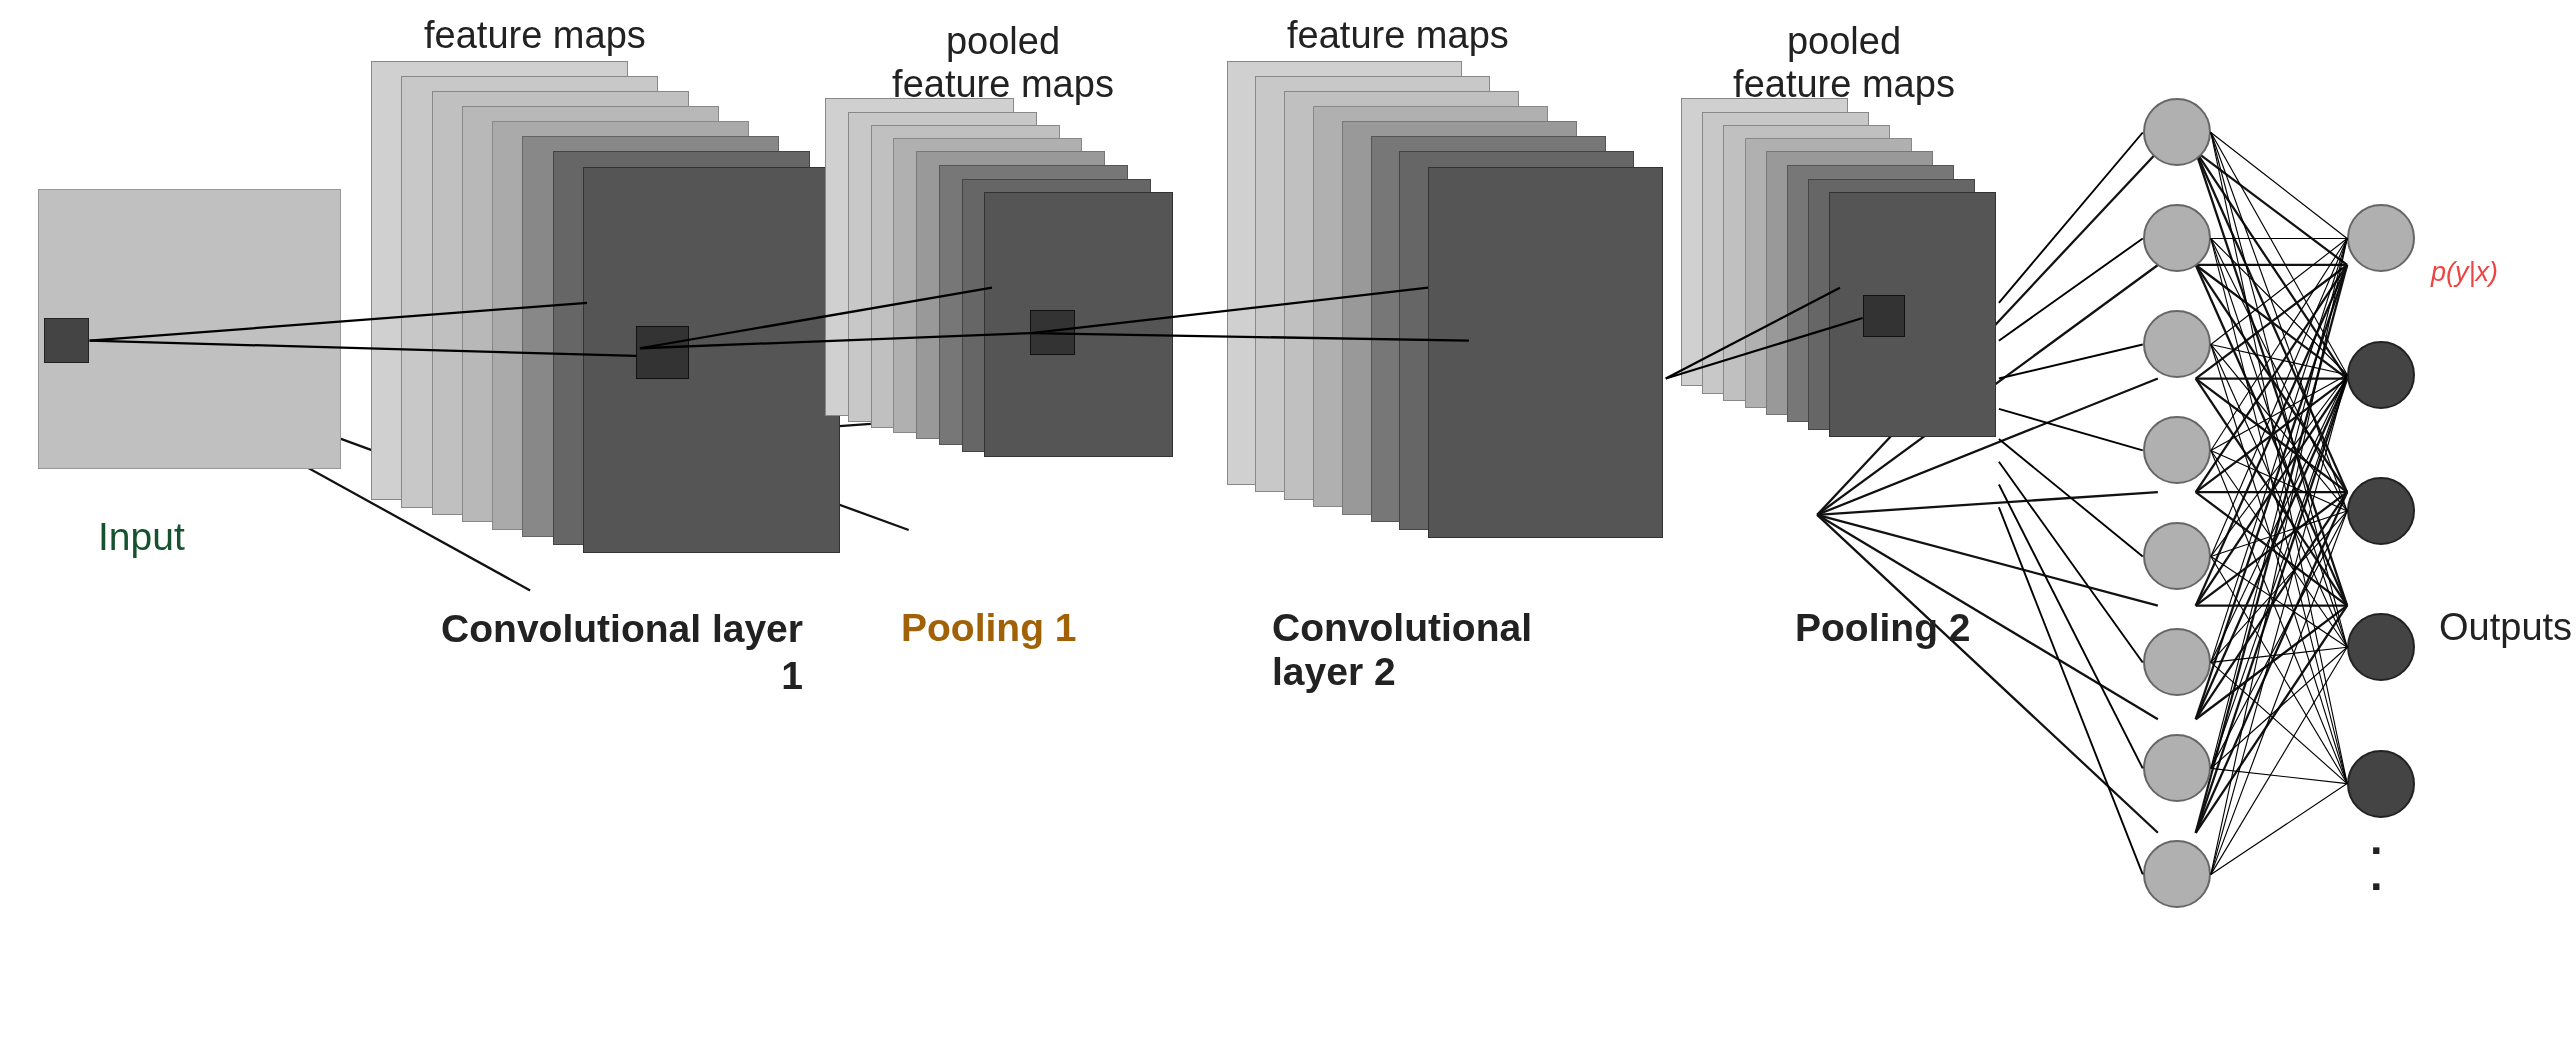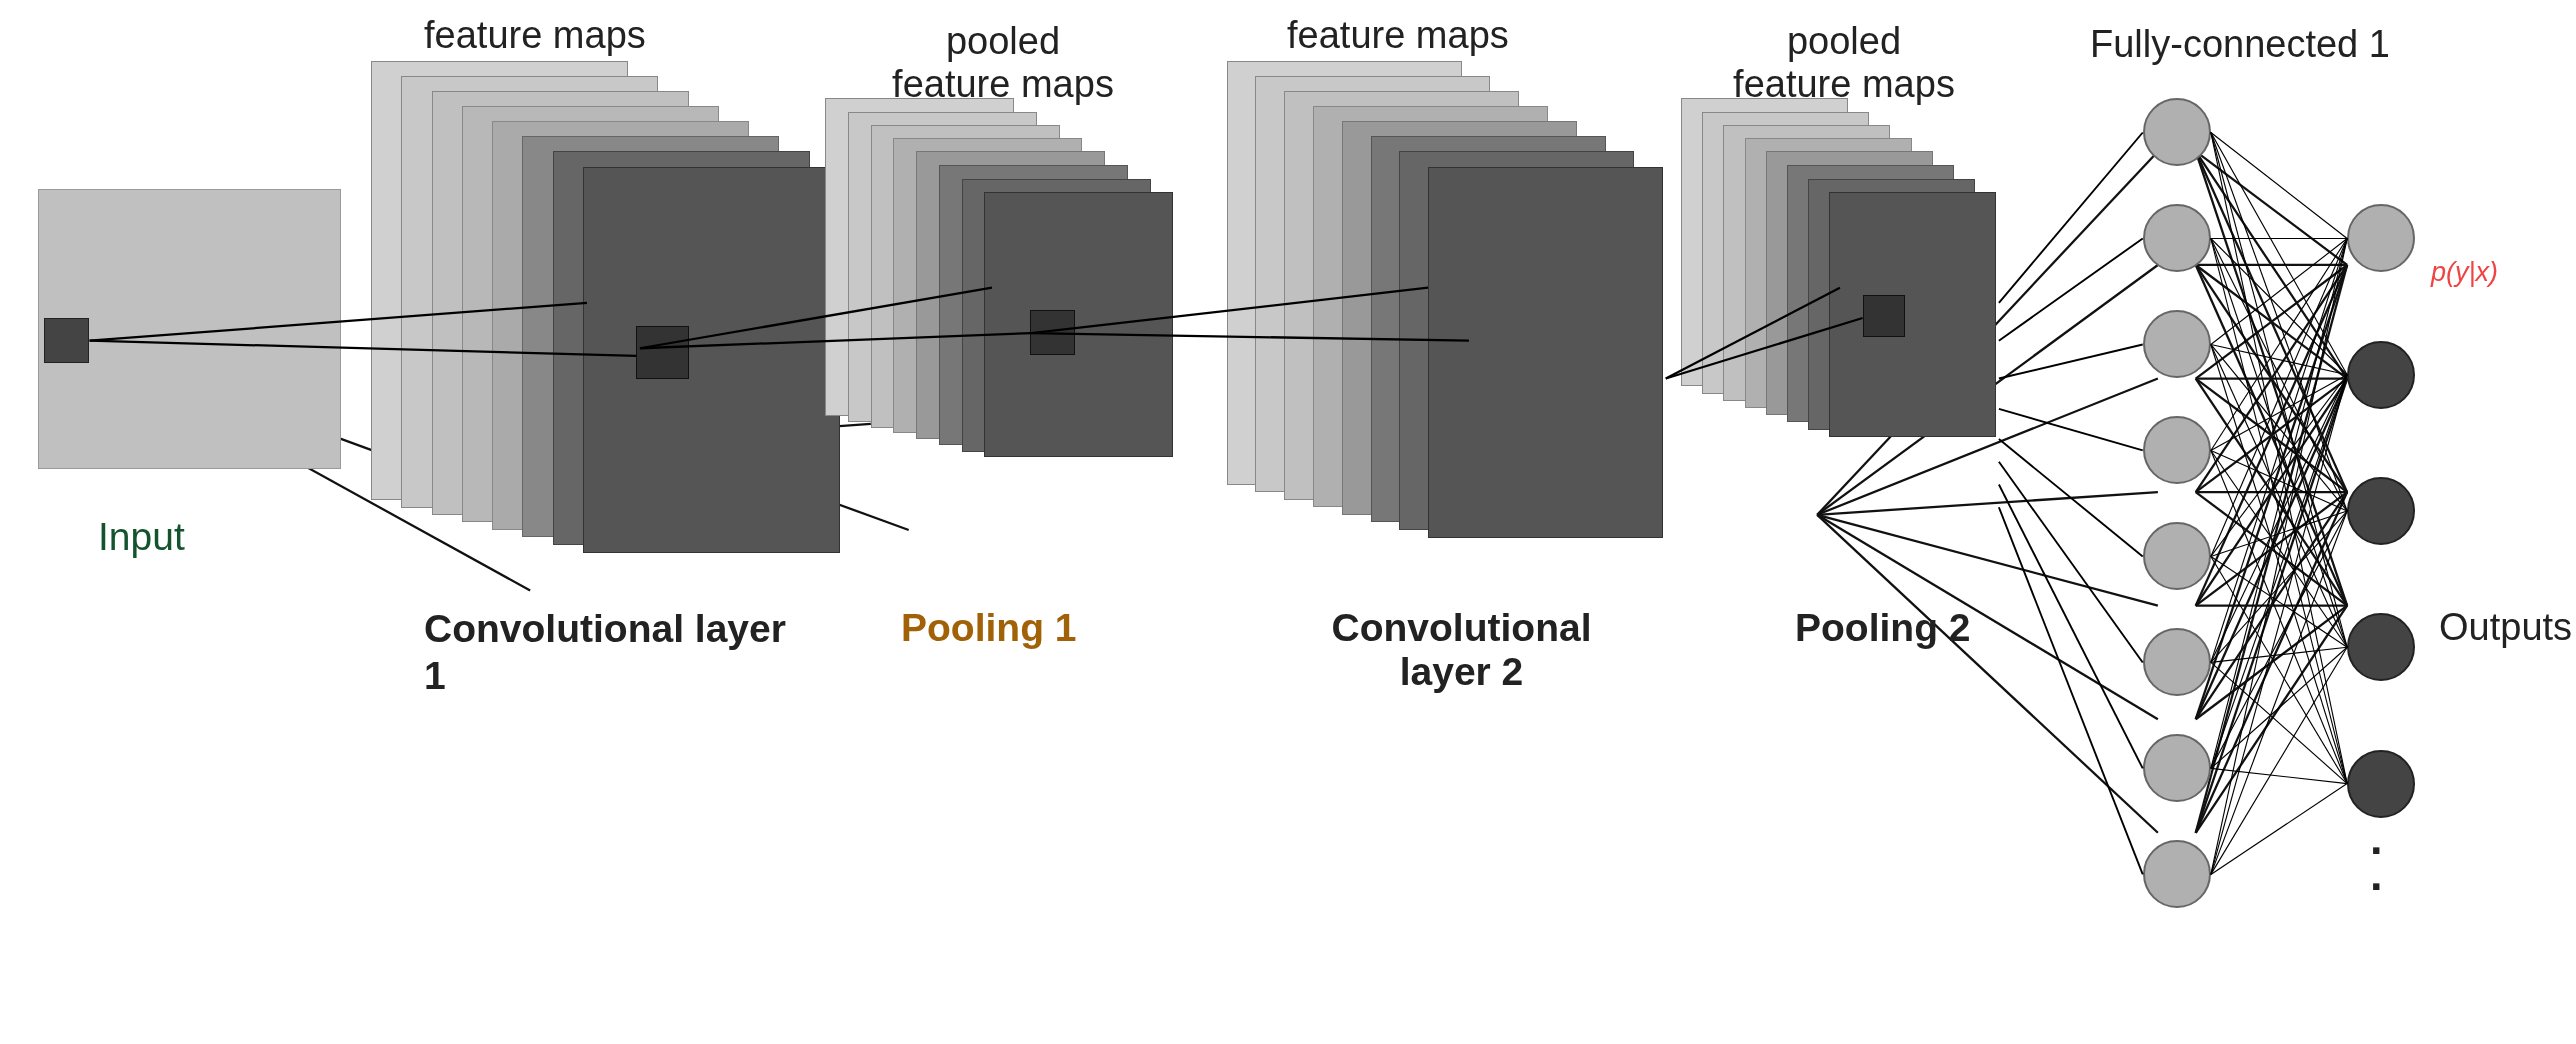--- a/index.html
+++ b/index.html
@@ -92,21 +92,21 @@
   <div style="position:absolute; left:462px; top:106px; width:257px; height:416px; background:#b8b8b8; border:1.5px solid #888;"></div>
   <div style="position:absolute; left:492px; top:121px; width:257px; height:409px; background:#aaa; border:1.5px solid #888;"></div>
   <div style="position:absolute; left:522px; top:136px; width:257px; height:401px; background:#888; border:1.5px solid #666;"></div>
   <div style="position:absolute; left:553px; top:151px; width:257px; height:394px; background:#666; border:1.5px solid #444;"></div>
   <div style="position:absolute; left:583px; top:167px; width:257px; height:386px; background:#555; border:1.5px solid #333;"></div>
 
   <div style="position:absolute; left:636px; top:326px; width:53px; height:53px; background:#333; border:0.8px solid #111;"></div>
 
   <div style="position:absolute; left:424px; top:13.6px; font-size:38px; color:#222;">feature maps</div>
 
-  <div style="position:absolute; left:424px; top:606px; font-size:39px; color:#222; font-weight:bold; text-align:left; width:379px;">
+  <div style="position:absolute; left:424px; top:606px; font-size:39px; color:#222; font-weight:bold; text-align:right; width:379px;">
     <span style="display:block; line-height:1.2;">Convolutional
 layer 1</span>
   </div>
 
   <div style="position:absolute; left:825px; top:98px; width:189px; height:318px; background:#d0d0d0; border:1.5px solid #888;"></div>
   <div style="position:absolute; left:848px; top:112px; width:189px; height:310px; background:#c8c8c8; border:1.5px solid #888;"></div>
   <div style="position:absolute; left:871px; top:125px; width:189px; height:303px; background:#c0c0c0; border:1.5px solid #888;"></div>
   <div style="position:absolute; left:893px; top:138px; width:189px; height:295px; background:#b0b0b0; border:1.5px solid #888;"></div>
   <div style="position:absolute; left:916px; top:151px; width:189px; height:288px; background:#999; border:1.5px solid #777;"></div>
   <div style="position:absolute; left:939px; top:165px; width:189px; height:280px; background:#777; border:1.5px solid #555;"></div>
@@ -125,42 +125,41 @@
   <div style="position:absolute; left:1255px; top:76px; width:235px; height:416px; background:#c8c8c8; border:1.5px solid #888;"></div>
   <div style="position:absolute; left:1284px; top:91px; width:235px; height:409px; background:#c0c0c0; border:1.5px solid #888;"></div>
   <div style="position:absolute; left:1313px; top:106px; width:235px; height:401px; background:#b0b0b0; border:1.5px solid #888;"></div>
   <div style="position:absolute; left:1342px; top:121px; width:235px; height:394px; background:#999; border:1.5px solid #777;"></div>
   <div style="position:absolute; left:1371px; top:136px; width:235px; height:386px; background:#777; border:1.5px solid #555;"></div>
   <div style="position:absolute; left:1399px; top:151px; width:235px; height:379px; background:#666; border:1.5px solid #444;"></div>
   <div style="position:absolute; left:1428px; top:167px; width:235px; height:371px; background:#555; border:1.5px solid #333;"></div>
 
   <div style="position:absolute; left:1287px; top:13.6px; font-size:38px; color:#222;">feature maps</div>
 
-  <div style="position:absolute; left:1272px; top:606px; font-size:39px; color:#222; font-weight:bold; text-align:center; width:379px;">
+  <div style="position:absolute; left:1272px; top:606px; font-size:39px; color:#222; font-weight:bold; text-align:left; width:379px;">
     Convolutional<br>layer 2
   </div>
 
   <div style="position:absolute; left:1681px; top:98px; width:167px; height:288px; background:#d0d0d0; border:1.5px solid #888;"></div>
   <div style="position:absolute; left:1702px; top:112px; width:167px; height:282px; background:#c8c8c8; border:1.5px solid #888;"></div>
   <div style="position:absolute; left:1723px; top:125px; width:167px; height:276px; background:#c0c0c0; border:1.5px solid #888;"></div>
   <div style="position:absolute; left:1745px; top:138px; width:167px; height:270px; background:#b0b0b0; border:1.5px solid #888;"></div>
   <div style="position:absolute; left:1766px; top:151px; width:167px; height:264px; background:#999; border:1.5px solid #777;"></div>
   <div style="position:absolute; left:1787px; top:165px; width:167px; height:257px; background:#777; border:1.5px solid #555;"></div>
   <div style="position:absolute; left:1808px; top:179px; width:167px; height:251px; background:#666; border:1.5px solid #444;"></div>
   <div style="position:absolute; left:1829px; top:192px; width:167px; height:245px; background:#555; border:1.5px solid #333;"></div>
 
   <div style="position:absolute; left:1863px; top:295px; width:42px; height:42px; background:#333; border:0.8px solid #111;"></div>
 
   <div style="position:absolute; left:1681px; top:19.7px; font-size:38px; color:#222; text-align:center; width:326px;">
     pooled<br>feature maps
   </div>
 
   <div style="position:absolute; left:1795px; top:606px; font-size:39px; color:#222; font-weight:bold;">Pooling 2</div>
 
-  <div style="position:absolute; left:2090px; top:23px; font-size:38px; color:#222;">Fully-connected 1</div>
 
   <div style="position:absolute; left:2143px; top:98px; width:68px; height:68px; border-radius:50%; background:#b0b0b0; border:2.3px solid #666;"></div>
   <div style="position:absolute; left:2143px; top:204px; width:68px; height:68px; border-radius:50%; background:#b0b0b0; border:2.3px solid #666;"></div>
   <div style="position:absolute; left:2143px; top:310px; width:68px; height:68px; border-radius:50%; background:#b0b0b0; border:2.3px solid #666;"></div>
   <div style="position:absolute; left:2143px; top:416px; width:68px; height:68px; border-radius:50%; background:#b0b0b0; border:2.3px solid #666;"></div>
   <div style="position:absolute; left:2143px; top:522px; width:68px; height:68px; border-radius:50%; background:#b0b0b0; border:2.3px solid #666;"></div>
   <div style="position:absolute; left:2143px; top:628px; width:68px; height:68px; border-radius:50%; background:#b0b0b0; border:2.3px solid #666;"></div>
   <div style="position:absolute; left:2143px; top:734px; width:68px; height:68px; border-radius:50%; background:#b0b0b0; border:2.3px solid #666;"></div>
   <div style="position:absolute; left:2143px; top:840px; width:68px; height:68px; border-radius:50%; background:#b0b0b0; border:2.3px solid #666;"></div>
 

